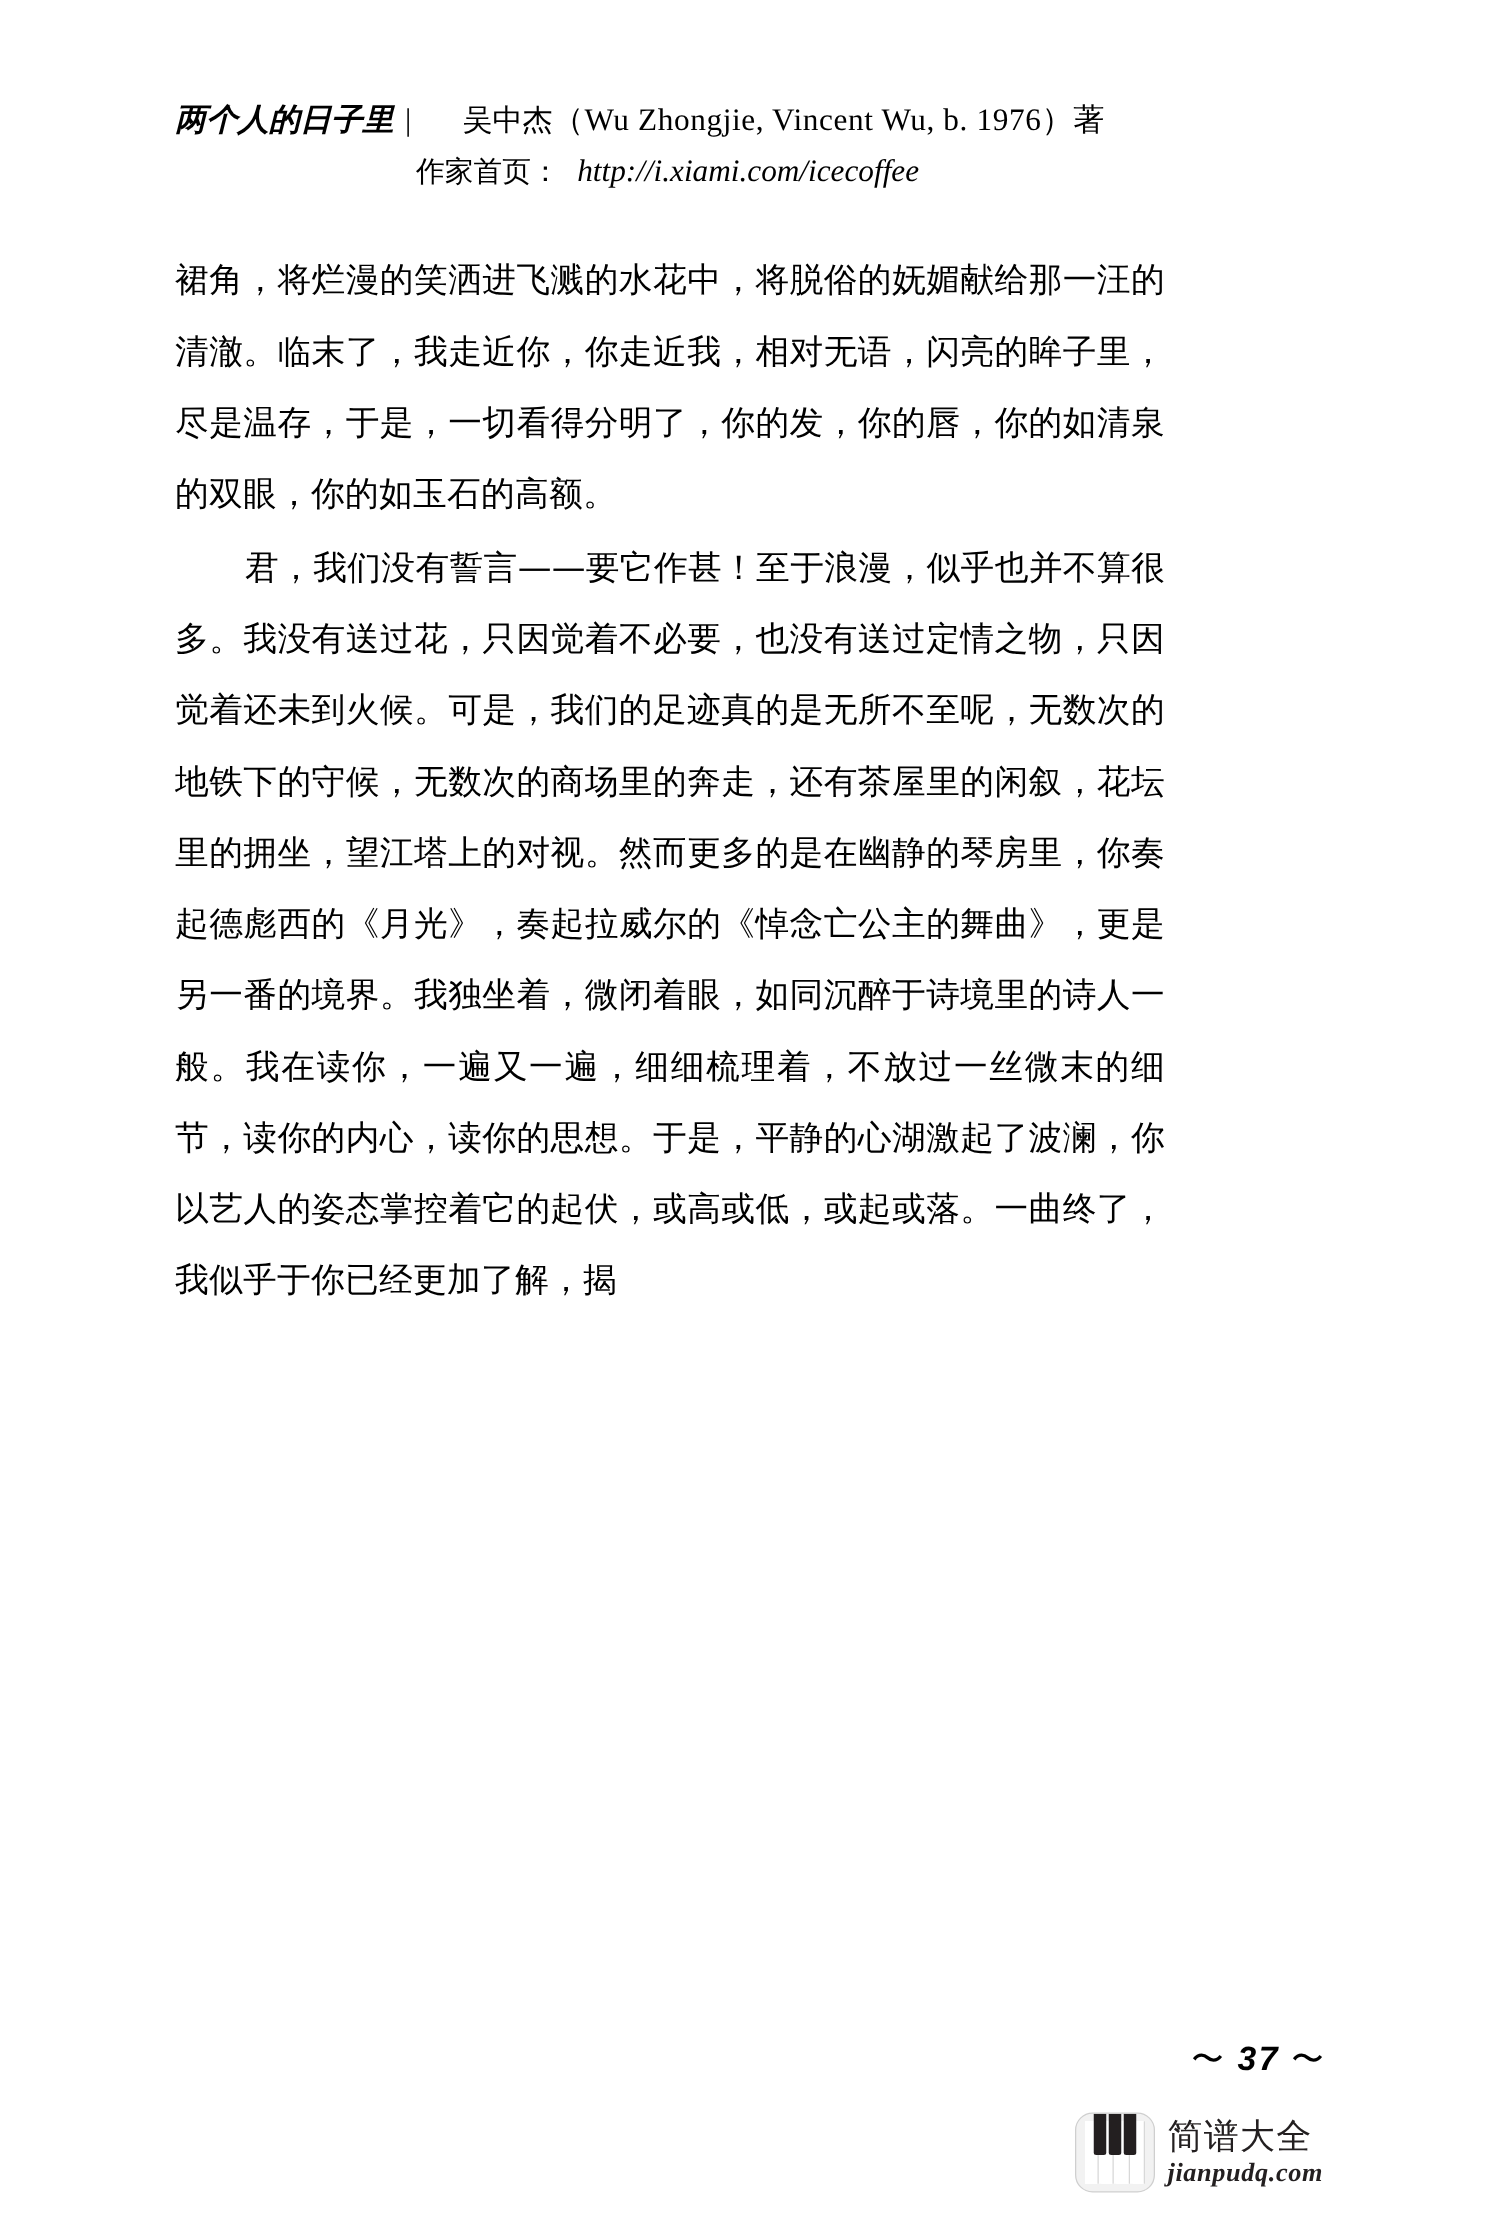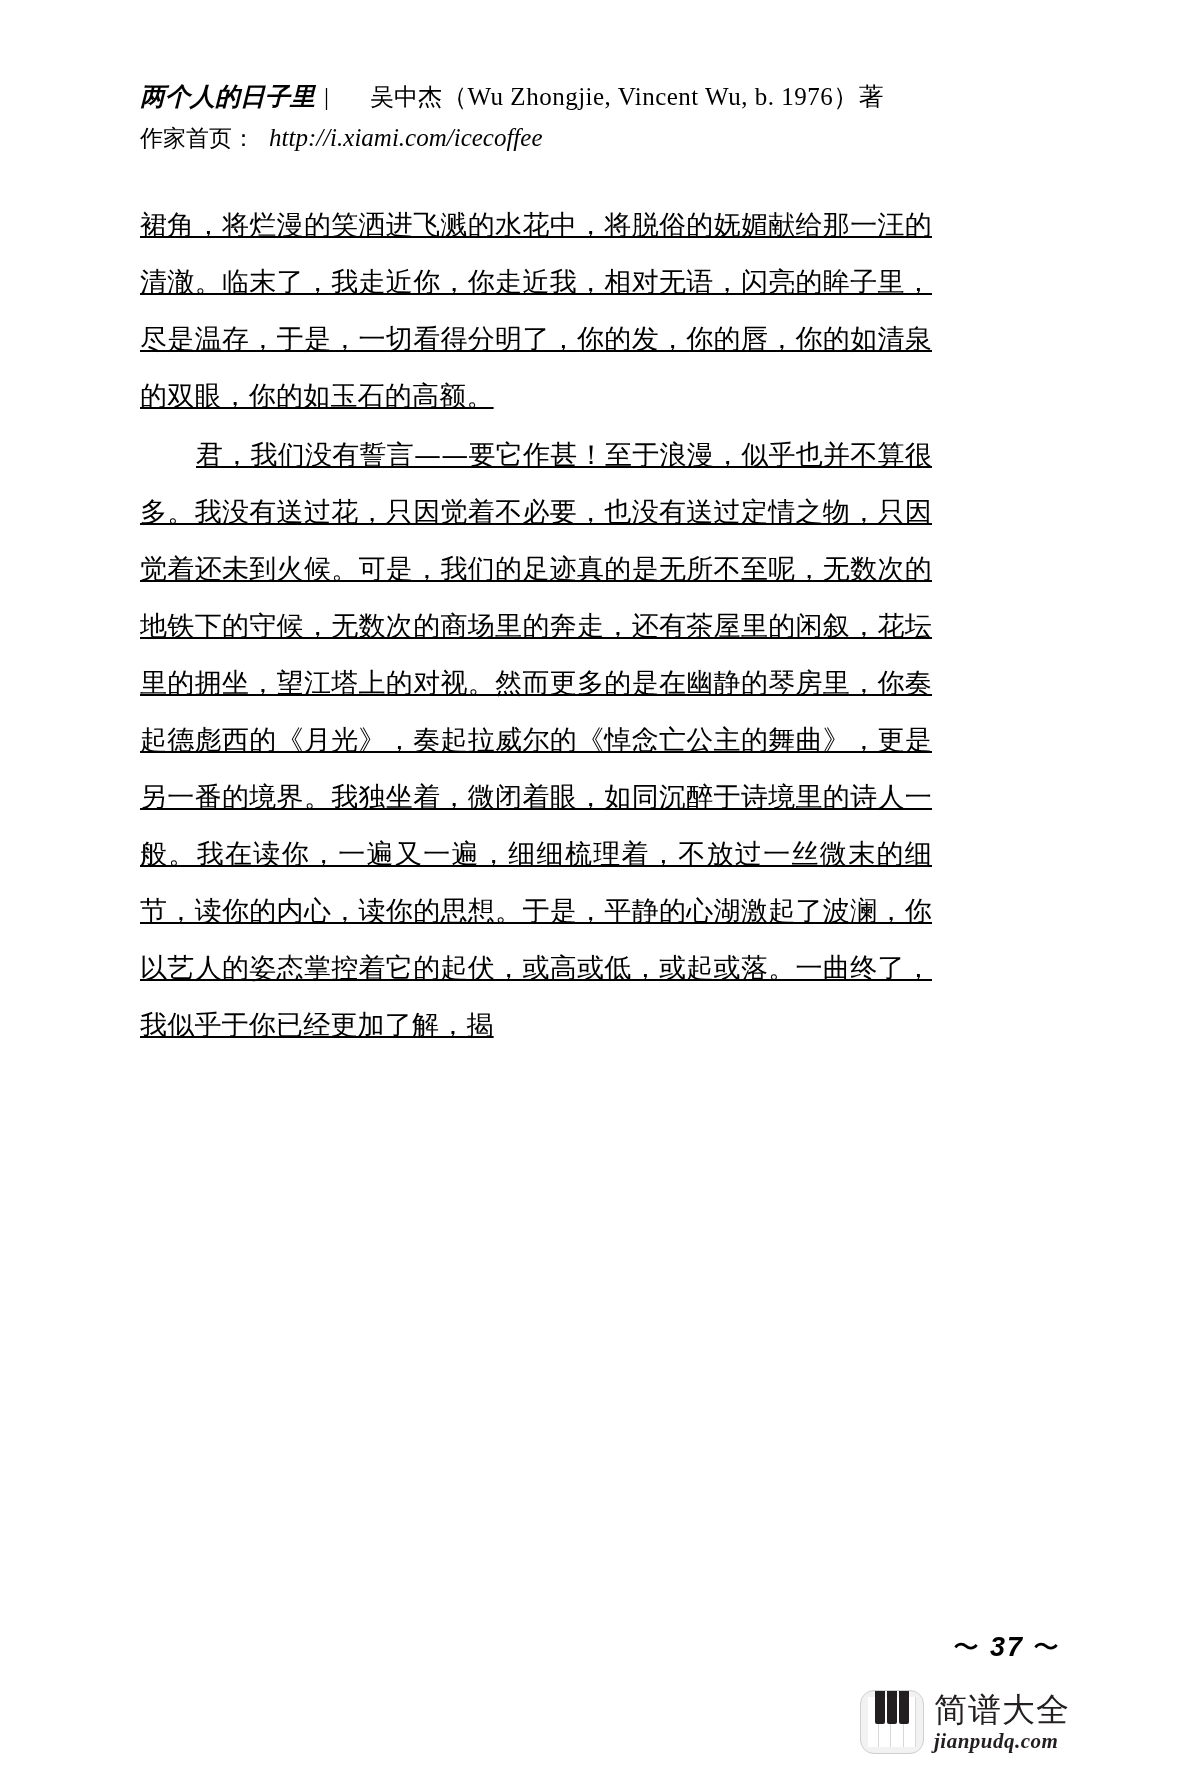--- a/index.html
+++ b/index.html
@@ -52,21 +52,21 @@
     font-family: "DejaVu Sans", "Liberation Sans", sans-serif;
     font-size: 24px;
     margin-left: 34px;
   }
   .author-en {
     font-family: "Liberation Serif", "DejaVu Serif", serif;
     font-size: 25px;
     letter-spacing: 0.5px;
   }
   .header-line2 {
-    text-align: left;
+    text-align: center;
     font-size: 24px;
     line-height: 42px;
     white-space: nowrap;
     padding-right: 2px;
   }
   .homepage-label {
     font-family: "DejaVu Sans", "Liberation Sans", sans-serif;
     font-size: 23px;
   }
   .homepage-url {
@@ -75,21 +75,20 @@
     font-size: 25px;
     padding-left: 14px;
   }
 
   
   .content {
     position: absolute;
     left: 140px;
     top: 196px;
     width: 792px;
-    text-decoration: underline;
   }
   .para {
     font-family: "DejaVu Sans", "Liberation Sans", sans-serif;
     font-size: 27px;
     line-height: 57px;
     text-align: justify;
     text-align-last: left;
     text-justify: inter-character;
     margin: 0 0 2px 0;
     letter-spacing: 0.2px;
@@ -159,21 +158,21 @@
     background: #231f20;
     border-radius: 0 0 2px 2px;
   }
   .logo-text {
     display: flex;
     flex-direction: column;
     line-height: 1;
   }
   .logo-cn {
     font-family: "DejaVu Sans", "Liberation Sans", sans-serif;
-    font-size: 33px;
+    font-size: 28px;
     color: #231f20;
     letter-spacing: 1px;
   }
   .logo-en {
     font-family: "Liberation Serif", "DejaVu Serif", serif;
     font-style: italic;
     font-weight: bold;
     font-size: 21px;
     color: #231f20;
     letter-spacing: 0.5px;

